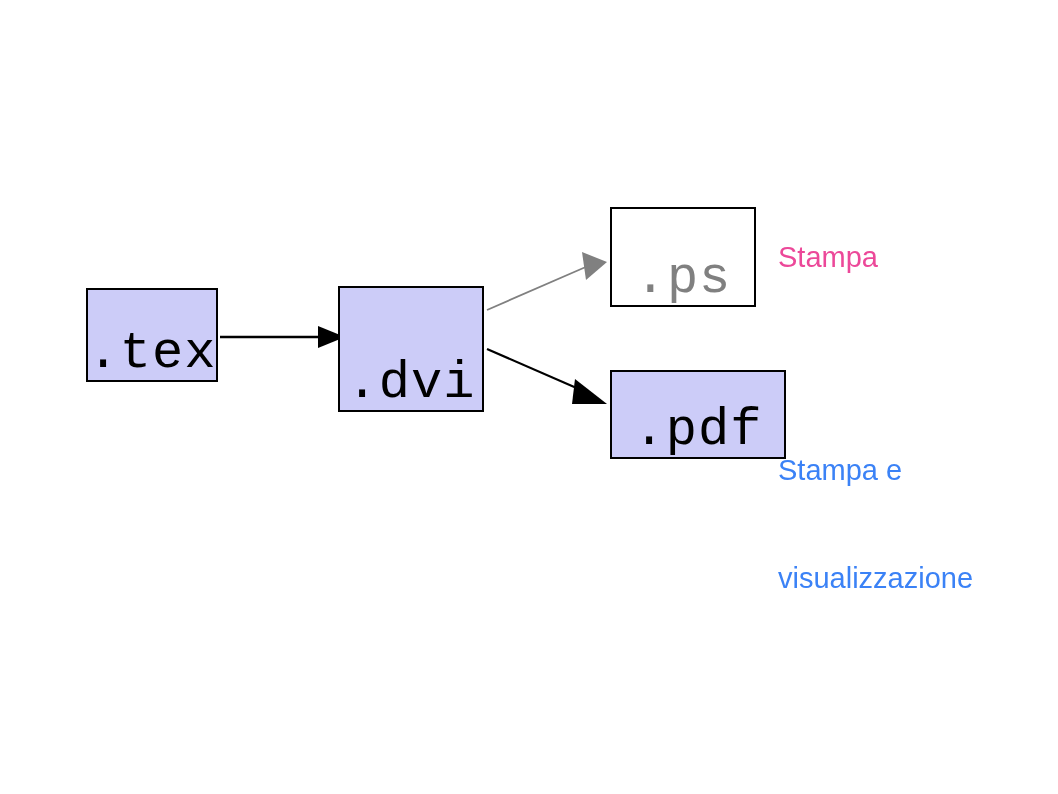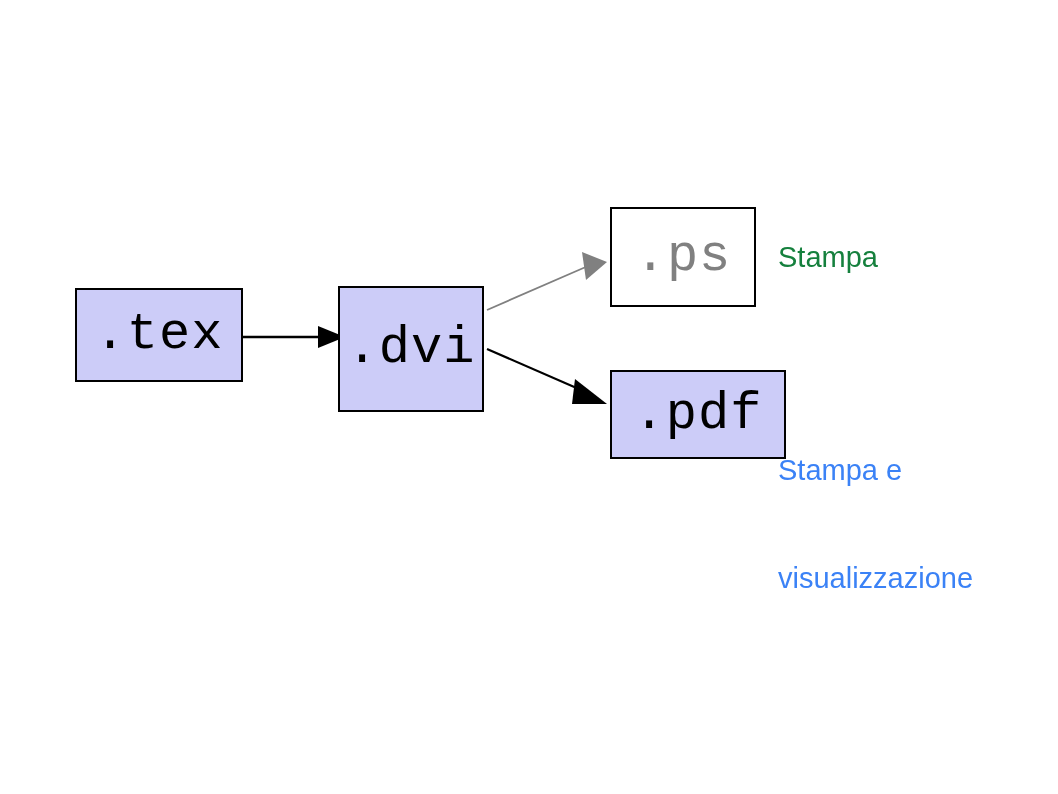--- a/index.html
+++ b/index.html
@@ -13,40 +13,40 @@
     height: 794px;
     background: #ffffff;
     overflow: hidden;
     font-family: "Liberation Sans", sans-serif;
   }
   .node {
     position: absolute;
     box-sizing: border-box;
     border: 2px solid #000000;
     display: flex;
-    align-items: center;
+    align-items: flex-end;
     justify-content: center;
     font-family: "Liberation Mono", monospace;
     font-size: 52px;
     line-height: 1;
     letter-spacing: 1px;
     white-space: nowrap;
   }
   .node-fill-lavender {
     background: #ccccf8;
     color: #000000;
   }
   .node-fill-white {
     background: #ffffff;
     color: #808080;
   }
   #node-tex {
-    left: 75px;
+    left: 86px;
     top: 288px;
-    width: 168px;
+    width: 132px;
     height: 94px;
   }
   #node-dvi {
     left: 338px;
     top: 286px;
     width: 146px;
     height: 126px;
   }
   #node-ps {
     left: 610px;
@@ -71,21 +71,21 @@
   .label {
     position: absolute;
     font-family: "Liberation Sans", sans-serif;
     font-size: 29px;
     line-height: 1.25;
     white-space: pre;
   }
   #label-stampa {
     left: 778px;
     top: 239px;
-    color: #15803d;
+    color: #ec4899;
   }
   #label-stampa-visual {
     left: 778px;
     top: 379px;
     color: #3b82f6;
   }
 </style>
 </head>
 <body>
 

